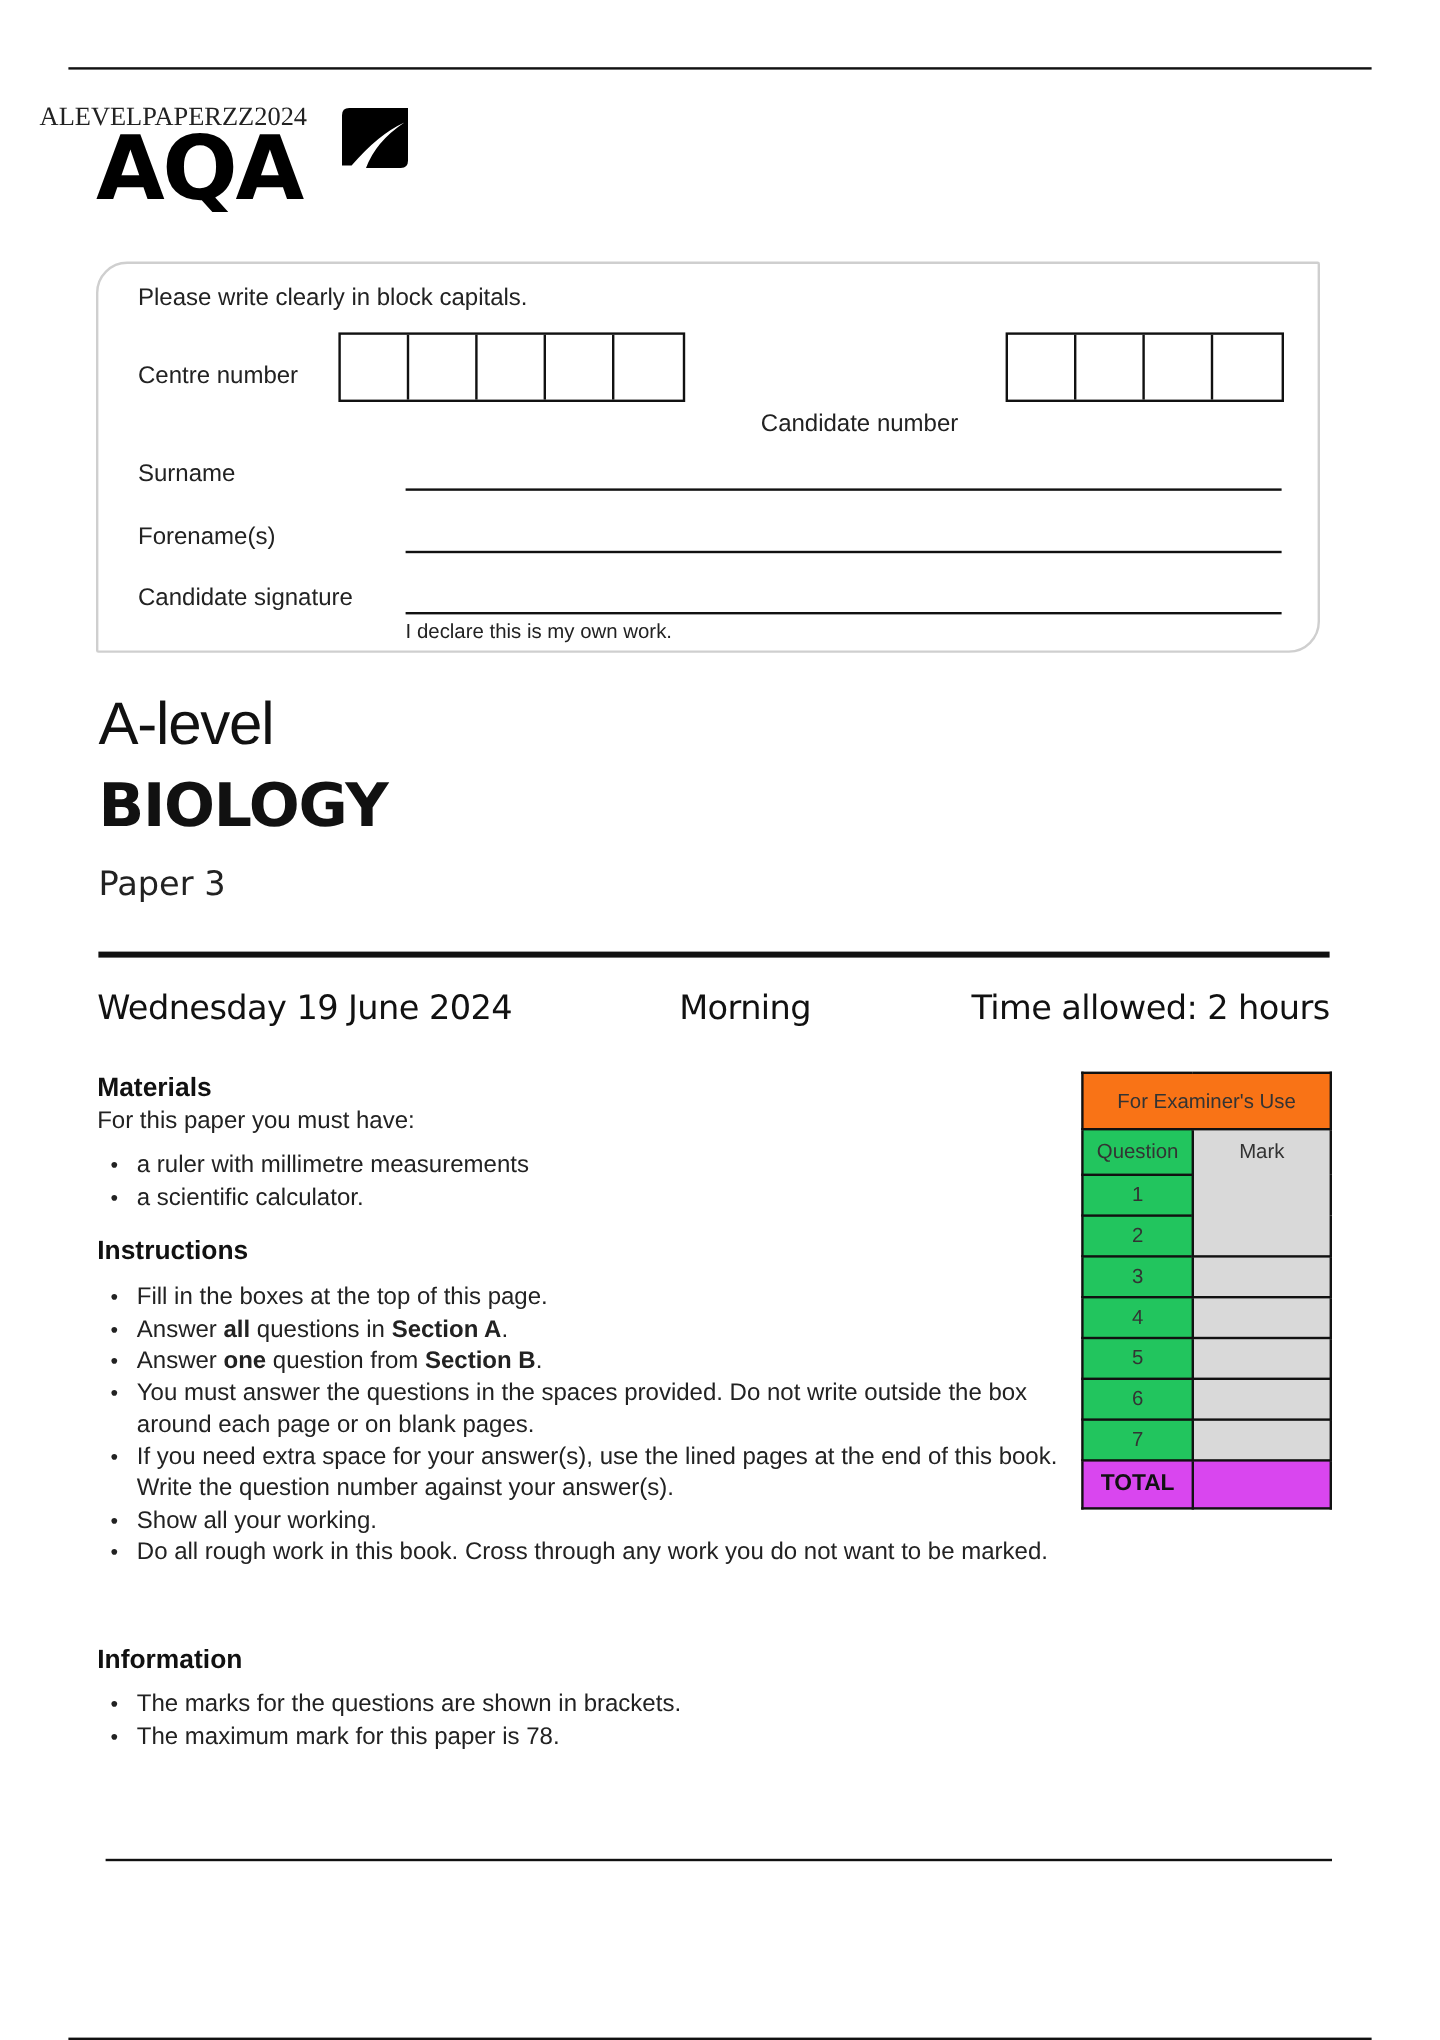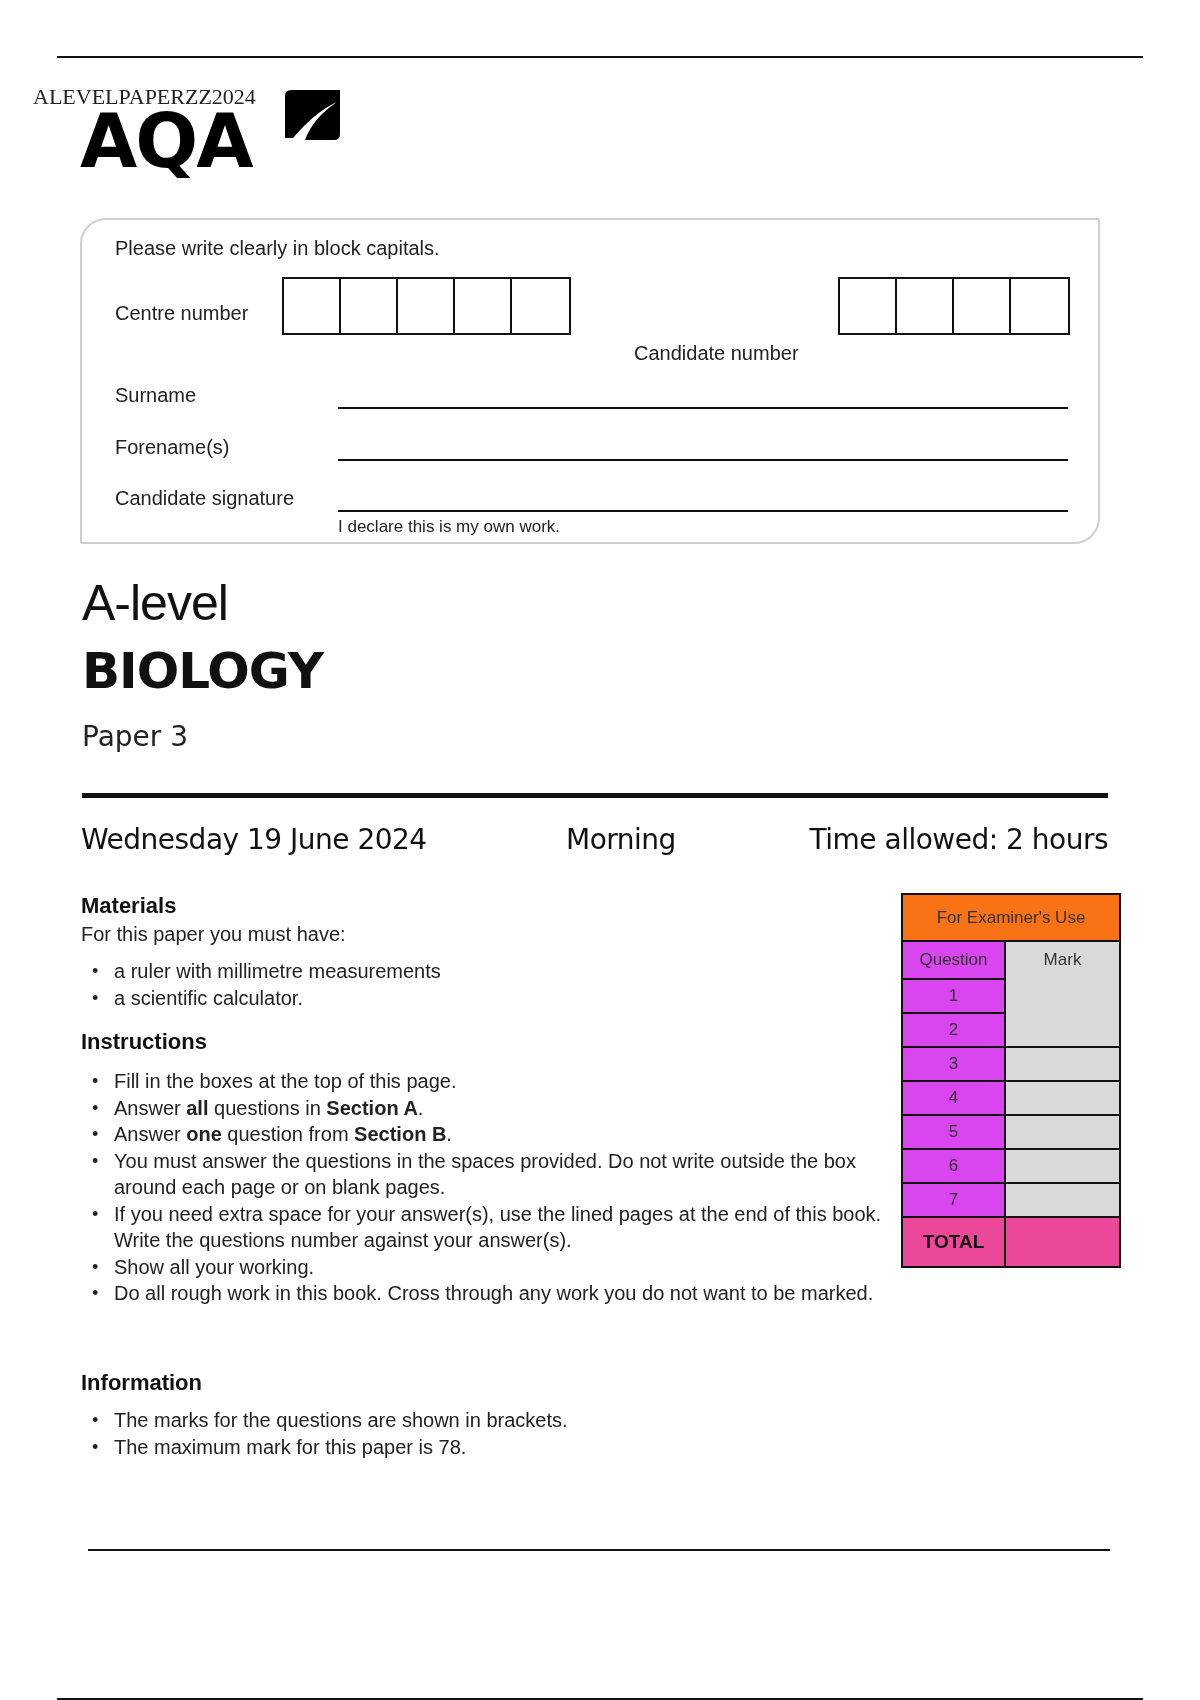--- a/index.html
+++ b/index.html
@@ -39,23 +39,23 @@
   ul.blist { position: absolute; left: 81px; margin: 10px; padding: 0; list-style: none; font-size: 20px;
              color: #222; line-height: 26.5px; width: 800px; }
   ul.blist li { position: relative; padding-left: 23px; }
   ul.blist li::before { content: "•"; position: absolute; left: 1px; top: 0; font-size: 18px; }
 
   
   .ex-table { position: absolute; left: 901px; top: 893px; border-collapse: collapse;
               font-size: 17px; color: #333; }
   .ex-table td { border: 2px solid #111; text-align: center; padding: 0; box-sizing: border-box; }
   .ex-head { background: #f97316; height: 47px; }
-  .q-cell { width: 103px; height: 34px; background: #d946ef; }
+  .q-cell { width: 92px; height: 34px; background: #22c55e; }
   .m-cell { width: 115px; background: #d9d9d9; vertical-align: top; padding-top: 8px !important; }
-  .total-cell { background: #ec4899; height: 50px; font-weight: bold; font-size: 19px; color: #111; }
+  .total-cell { background: #d946ef; height: 40px; font-weight: bold; font-size: 19px; color: #111; }
 </style>
 </head>
 <body>
 
 <div class="hr" style="left:57px; top:56px; width:1086px; height:2px;"></div>
 
 <div class="watermark">ALEVELPAPERZZ2024</div>
 <div class="aqa-text">AQA</div>
 <svg class="aqa-mark" viewBox="0 0 55 57">
   <path d="M6 0 H55 V44 Q55 50 49 50 H20 Q28 28 52 12 Q30 22 8 48 H0 V6 Q0 0 6 0 Z" fill="#000"></path>
@@ -107,21 +107,21 @@
   <li>a ruler with millimetre measurements</li>
   <li>a scientific calculator.</li>
 </ul>
 
 <div class="sec-h" style="top:1029px;">Instructions</div>
 <ul class="blist" id="instr-list" style="top:1058px; width:800px;">
     <li><span>Fill in the boxes at the top of this page.</span></li>
     <li><span>Answer </span><b>all</b><span> questions in </span><b>Section A</b><span>.</span></li>
     <li><span>Answer </span><b>one</b><span> question from </span><b>Section B</b><span>.</span></li>
     <li><span>You must answer the questions in the spaces provided.  Do not write outside the box around each page or on blank pages.</span></li>
-    <li><span>If you need extra space for your answer(s), use the lined pages at the end of this book.  Write the questions number against your answer(s).</span></li>
+    <li><span>If you need extra space for your answer(s), use the lined pages at the end of this book.  Write the question number against your answer(s).</span></li>
     <li><span>Show all your working.</span></li>
     <li><span>Do all rough work in this book.  Cross through any work you do not want to be marked.</span></li>
   </ul>
 
 <div class="sec-h" style="top:1370px;">Information</div>
 <ul class="blist" style="top:1397px;">
   <li>The marks for the questions are shown in brackets.</li>
   <li>The maximum mark for this paper is 78.</li>
 </ul>
 

